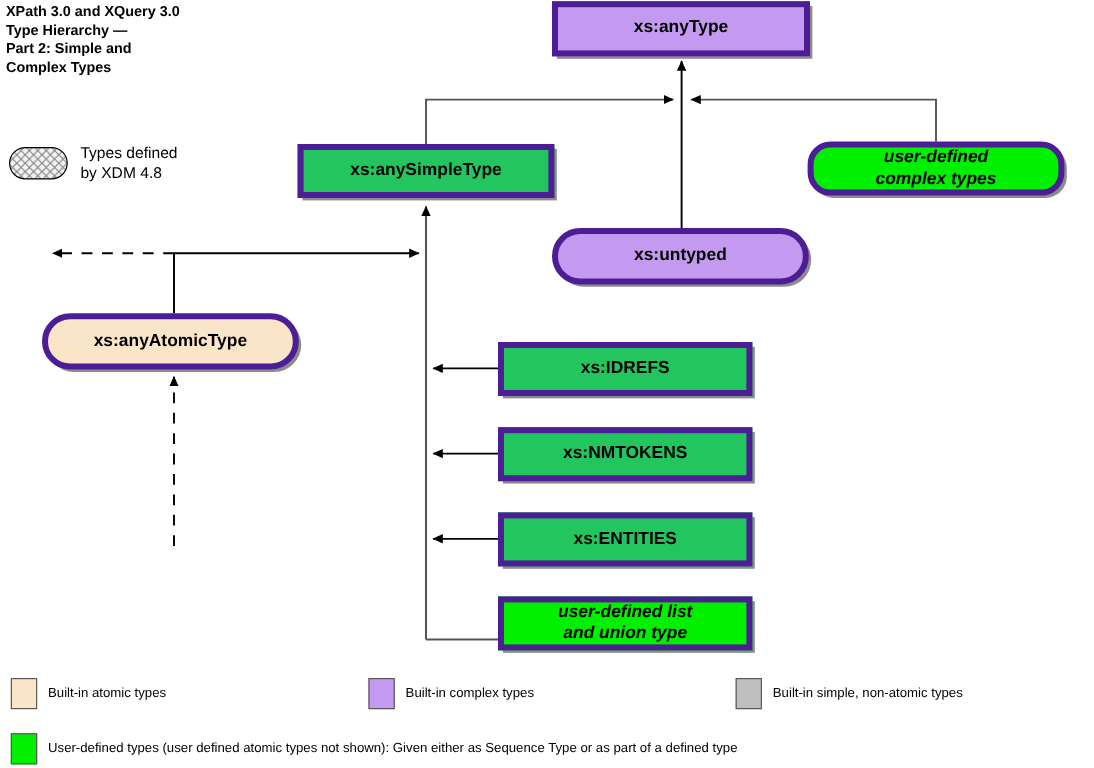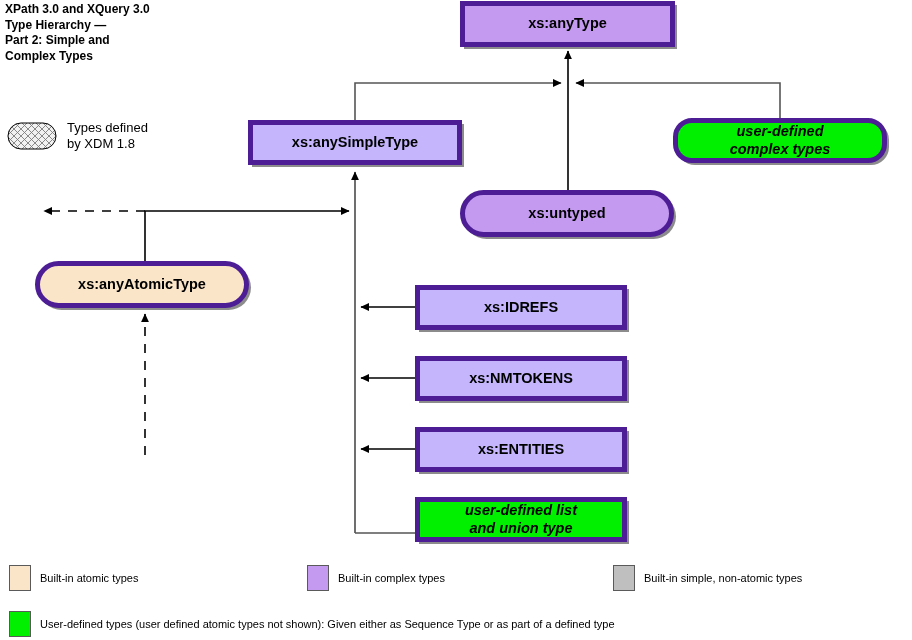--- a/index.html
+++ b/index.html
@@ -73,21 +73,21 @@
     font-weight: bold;
     color: #000000;
     line-height: 1.18;
     white-space: pre-line;
     z-index: 3;
   }
   .node.shadow {
     box-shadow: 3px 3px 0 -1px rgba(120,120,120,0.85);
   }
   .node.complex  { background: #c49af0; }
-  .node.simple   { background: #c4b5fd; justify-content: center; }
+  .node.simple   { background: #22c55e; justify-content: center; }
   .node.atomic   { background: #fbe5c8; }
   .node.user     { background: #00f000; font-style: italic; }
   .node.pill     { border-radius: 999px; }
 
   
   .legend-row {
     position: absolute;
     display: flex;
     align-items: center;
   }
@@ -151,21 +151,21 @@
   <div class="title">XPath 3.0 and XQuery 3.0
 Type Hierarchy —
 Part 2: Simple and
 Complex Types</div>
 
   <div class="xdm-legend">
     <svg class="xdm-pill" viewBox="0 0 50 28" xmlns="http://www.w3.org/2000/svg">
       <rect x="1" y="1" width="48" height="26" rx="13" ry="13" fill="url(#hatch)" stroke="#000000" stroke-width="1"></rect>
     </svg>
     <div class="xdm-text">Types defined
-by XDM 1.8</div>
+by XDM 4.8</div>
   </div>
 
   <div class="node complex shadow" style="left:460px; top:1px; width:215px; height:46px;">
     <span>xs:anyType</span>
   </div>
 
   <div class="node simple shadow" style="left:248px; top:120px; width:214px; height:45px;">
     <span>xs:anySimpleType</span>
   </div>
 

